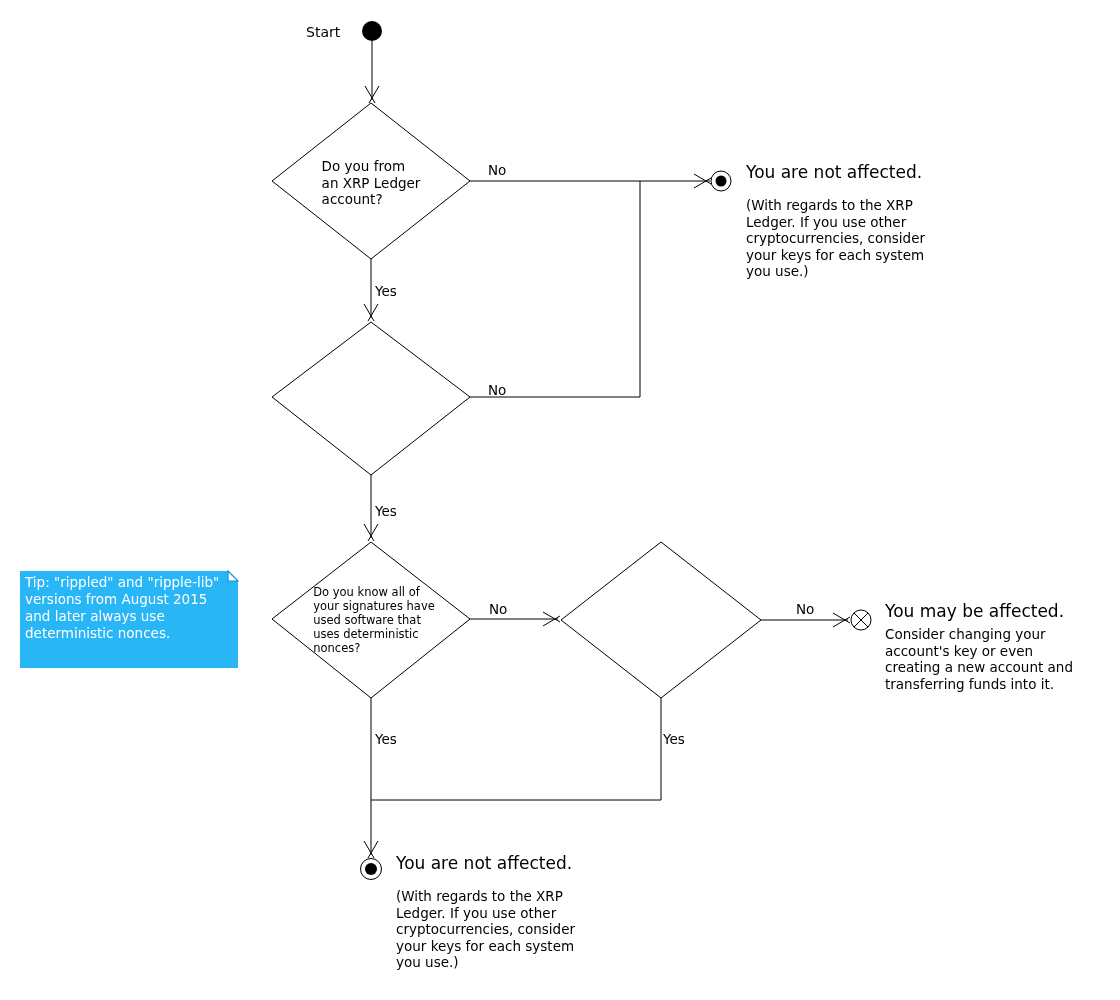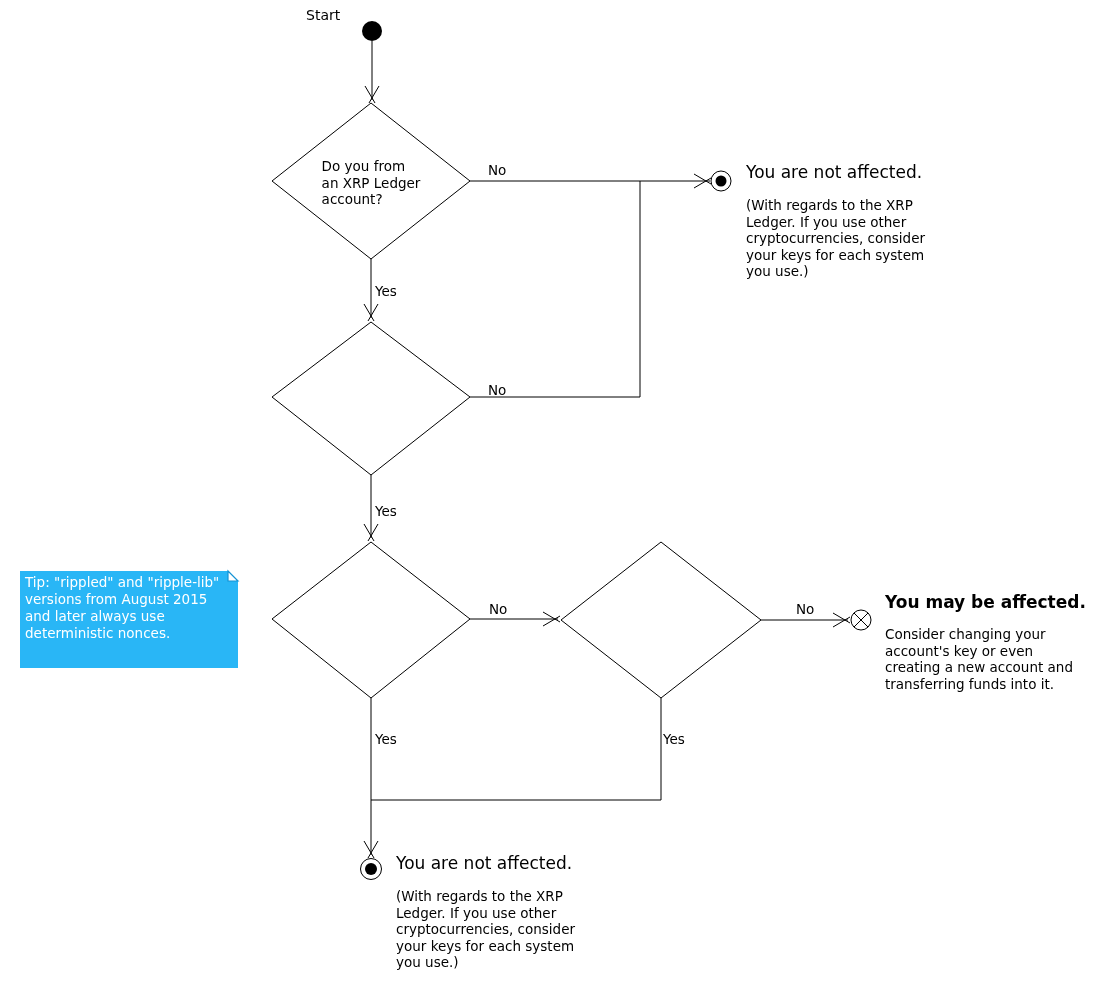--- a/index.html
+++ b/index.html
@@ -12,21 +12,21 @@
     overflow:hidden;
   }
   #diagram-svg{position:absolute;left:0;top:0;}
   .edge{stroke:#000;stroke-width:1;fill:none;}
   .shape{stroke:#000;stroke-width:1;fill:#ffffff;}
   .txt{position:absolute;white-space:pre-line;font-size:13.5px;line-height:16.5px;}
   .diamond-text{transform:translate(-50%,-50%);text-align:left;}
   .small{font-size:11.5px;line-height:14px;}
   .edge-label{font-size:13.5px;line-height:14px;white-space:nowrap;text-align:right;}
   .outcome-title{font-size:17px;white-space:nowrap;}
-  .bold{font-weight:bold;}
+  .bold{font-weight:normal;margin-top:9px;}
   .note-text{color:#ffffff;font-size:13.5px;line-height:17px;}
 </style>
 </head>
 <body>
 
 <div id="canvas">
 
   <svg id="diagram-svg" width="1120" height="1000" viewBox="0 0 1120 1000">
 
     <path class="edge" d="M372 41 L372 100"></path>
@@ -67,25 +67,30 @@
     <circle class="shape" cx="861" cy="620" r="10"></circle>
     <path class="edge" d="M854 613 L868 627 M868 613 L854 627"></path>
 
     <circle class="shape" cx="371" cy="869" r="10.5"></circle>
     <circle cx="371" cy="869" r="6" fill="#000"></circle>
 
     <path d="M20 571 L228 571 L238 581 L238 668 L20 668 Z" fill="#29b6f6"></path>
     <path d="M228 571 L238 581 L228 581 Z" fill="#ffffff" stroke="#1593d4" stroke-width="1.2"></path>
   </svg>
 
-  <div class="txt" style="left:306px;top:7px;font-size:14px;white-space:nowrap;">Start</div>
+  <div class="txt" style="left:306px;top:24px;font-size:14px;white-space:nowrap;">Start</div>
 
   <div class="txt diamond-text" style="left:371px;top:183px;">Do you from
 an XRP Ledger
 account?</div>
+  <div class="txt diamond-text small" style="left:374px;top:620px;">Do you know all of
+your signatures have
+used software that
+uses deterministic
+nonces?</div>
 
   <div class="txt edge-label" style="left:488px;top:163px;">No</div>
   <div class="txt edge-label" style="left:375px;top:284px;">Yes</div>
   <div class="txt edge-label" style="left:488px;top:383px;">No</div>
   <div class="txt edge-label" style="left:375px;top:504px;">Yes</div>
   <div class="txt edge-label" style="left:489px;top:602px;">No</div>
   <div class="txt edge-label" style="left:375px;top:732px;">Yes</div>
   <div class="txt edge-label" style="left:796px;top:602px;">No</div>
   <div class="txt edge-label" style="left:663px;top:732px;">Yes</div>
 

